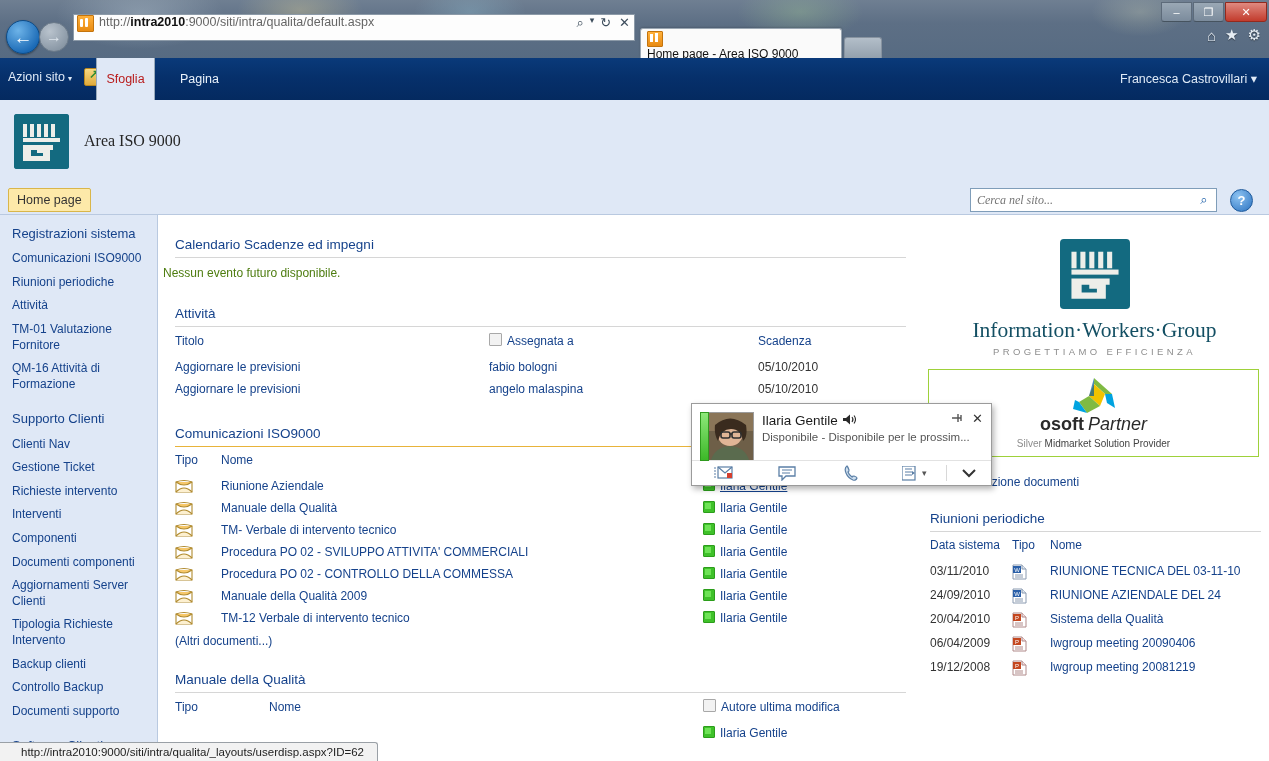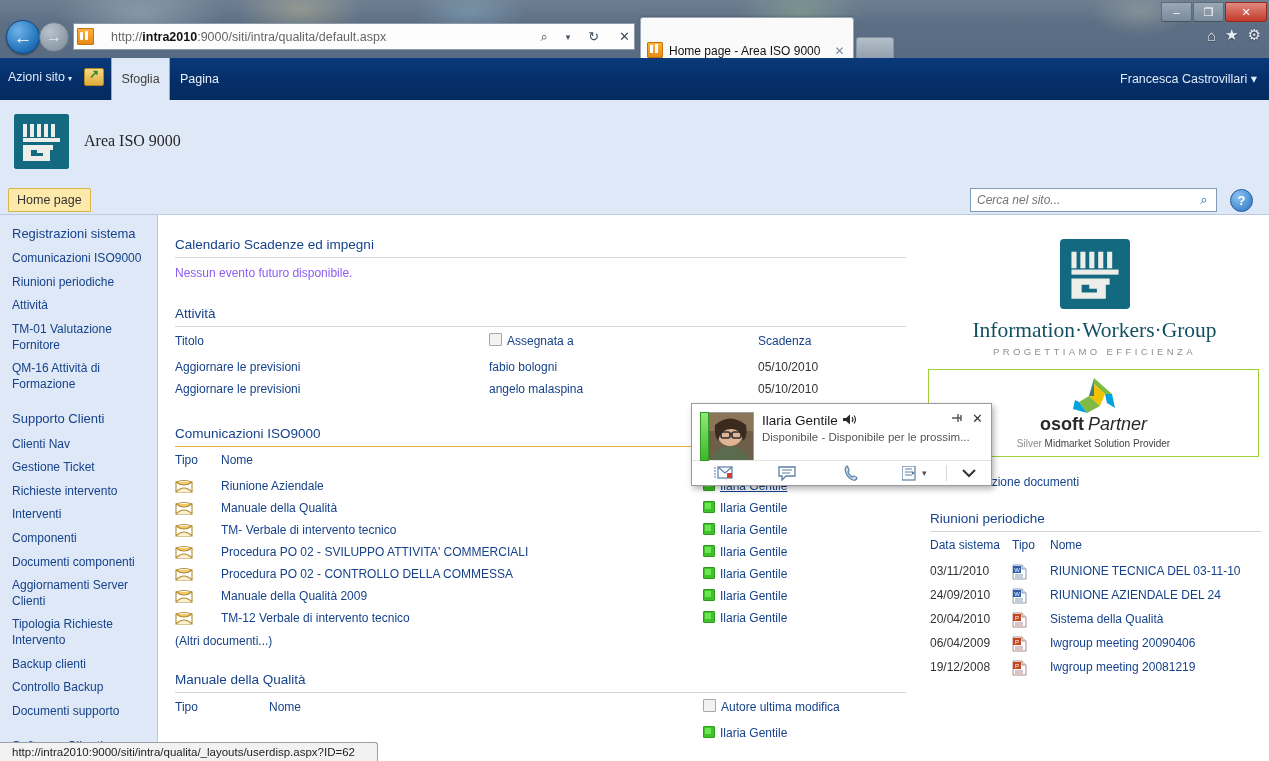--- a/index.html
+++ b/index.html
@@ -41,38 +41,39 @@
     border:1px solid #0e4c87;box-shadow:0 1px 2px rgba(0,0,0,.4);
     display:flex;align-items:center;justify-content:center;color:#fff;font-size:19px;line-height:1;
   }
   #nav-fwd{
     position:absolute;left:39px;top:22px;width:28px;height:28px;border-radius:50%;
     background:radial-gradient(circle at 35% 30%,#b9c3cd,#8997a5 75%);
     border:1px solid #6c7b8a;
     display:flex;align-items:center;justify-content:center;color:#dde5ec;font-size:16px;line-height:1;
   }
   #addressbar{
-    position:absolute;left:73px;top:23px;width:560px;height:25px;
-    background:#fdfdfd;border:1px solid #8c9aa8;display:flex;align-items:center;gap:12px;
+    position:absolute;left:73px;top:14px;width:560px;height:25px;
+    background:#fdfdfd;border:1px solid #8c9aa8;display:flex;align-items:flex-start;
   }
   #addr-favicon{
     width:15px;height:15px;margin-left:3px;margin-right:5px;flex:none;
     background:linear-gradient(180deg,#ffb13b,#e88b14);border:1px solid #c4740c;
     position:relative;border-radius:1px;
   }
   #addr-favicon:before{content:"";position:absolute;left:2px;top:3px;width:3px;height:8px;background:#fff;border-radius:1px;}
   #addr-favicon:after{content:"";position:absolute;left:7px;top:2px;width:3px;height:9px;background:#fff;border-radius:1px;}
   #addr-text{font-size:12.5px;color:#666;white-space:nowrap;overflow:hidden;flex:1;}
   #addr-text b{color:#111;font-weight:bold;}
   .addr-ico{color:#3d4d5c;font-size:13px;padding:0 4px;flex:none;}
   #tabstrip{position:absolute;left:640px;top:25px;display:flex;align-items:flex-end;height:33px;}
   #tab-active{
     height:27px;min-width:190px;background:#fafafa;border:1px solid #9aa6b2;border-bottom:none;
-    border-radius:3px 3px 0 0;display:flex;align-items:flex-end;padding:13px 4px 0 6px;
+    border-radius:3px 3px 0 0;display:flex;align-items:flex-start;padding:2px 4px 0 6px;
     box-shadow:0 -1px 2px rgba(0,0,0,.15);
+    flex-direction:column;
   }
   #tab-favicon{
     width:14px;height:14px;margin-right:6px;flex:none;border-radius:1px;
     background:linear-gradient(180deg,#ffb13b,#e88b14);border:1px solid #c4740c;position:relative;
   }
   #tab-favicon:before{content:"";position:absolute;left:2px;top:2px;width:3px;height:8px;background:#fff;}
   #tab-favicon:after{content:"";position:absolute;left:7px;top:1px;width:3px;height:9px;background:#fff;}
   #tab-title{font-size:12px;color:#111;white-space:nowrap;}
   #tab-close{margin-left:10px;color:#7b8794;font-size:12px;padding:0 4px;}
   #tab-new{
@@ -91,22 +92,22 @@
   #nav-up-icon{
     position:absolute;left:84px;top:10px;width:18px;height:16px;
     background:linear-gradient(180deg,#f8d982,#e0ab3c);border-radius:2px;
     border:1px solid #b8871f;
   }
   #nav-up-icon:after{content:"\2197";position:absolute;left:4px;top:-2px;color:#2f8b2f;font-size:12px;font-weight:bold;}
   .ribbon-tab{
     position:absolute;top:14px;font-size:12.5px;color:#eaf2fb;padding:0;
   }
   #ribbon-tab-sfoglia{
-    position:absolute;left:111px;top:0;width:57px;height:42px;
-    background:#dfe8f6;color:#404040;display:flex;align-items:center;justify-content:center;
+    position:absolute;left:96px;top:0;width:57px;height:42px;
+    background:#dfe8f6;color:#b91c1c;display:flex;align-items:center;justify-content:center;
     font-size:12.5px;border-left:1px solid #9ab;border-right:1px solid #9ab;
   }
   #ribbon-tab-pagina{left:180px;}
   #user-menu{position:absolute;right:12px;top:13px;color:#dfeaf7;font-size:12.5px;}
   
   #site-header{
     position:absolute;left:0;top:100px;width:1269px;height:84px;background:#dfe8f6;
     border-bottom:1px solid #c3d2e8;
   }
   #logo-box{
@@ -123,21 +124,21 @@
     border:1px solid #d9b64a;border-bottom-color:#d9b64a;border-radius:2px 2px 0 0;
     padding:0 8px;display:flex;align-items:center;font-size:12.5px;color:#333;
   }
   #tabrow-line{position:absolute;left:0;top:214px;width:1269px;height:1px;background:#b9c9e0;}
   #searchbox{
     position:absolute;right:52px;top:188px;width:245px;height:22px;background:#fff;
     border:1px solid #7f9db9;display:flex;align-items:center;
   }
   #search-input{
     border:none;outline:none;flex:1;font-size:12px;color:#777;font-style:italic;
-    font-family:Liberation Sans, sans-serif;padding:0 6px;background:transparent;
+    font-family:Liberation Serif, serif;padding:0 6px;background:transparent;
   }
   #search-btn{width:24px;height:20px;display:flex;align-items:center;justify-content:center;color:#1c5fa8;font-size:13px;}
   #help-icon{
     position:absolute;right:16px;top:189px;width:21px;height:21px;border-radius:50%;
     background:radial-gradient(circle at 35% 30%,#8dc3f2,#2b72c0);color:#fff;
     display:flex;align-items:center;justify-content:center;font-size:13px;font-weight:bold;
     border:1px solid #1e5a9c;
   }
   
   #left-nav{
@@ -151,21 +152,21 @@
     position:absolute;left:159px;top:225px;width:1110px;height:546px;background:#fff;
     overflow:hidden;
   }
   #col-main{position:absolute;left:0;top:0;width:755px;}
   #col-right{position:absolute;left:761px;top:0;width:349px;}
   .wp-title{
     font-size:13.5px;color:#15428b;padding:12px 0 5px 16px;
   }
   .wp-rule{height:1px;background:#d6d6d6;margin:0 8px 0 16px;}
   .wp-rule.gold{background:#e8b33a;height:1px;}
-  .wp-body{padding:8px 16px 4px 16px;font-size:12px;color:#8b5cf6;}
+  .wp-body{padding:8px 16px 4px 4px;font-size:12px;color:#4d7c0f;}
   
   table.sp{border-collapse:collapse;width:100%;font-size:12px;}
   table.sp th{
     text-align:left;font-weight:normal;color:#15428b;font-size:12px;padding:6px 4px 8px 0;
     vertical-align:bottom;
   }
   table.sp td{padding:4px 4px 4px 0;color:#333;vertical-align:top;font-size:12px;}
   .lnk{color:#15428b;text-decoration:none;}
   .lnk.u{text-decoration:underline;}
   .hdr-check{
@@ -229,21 +230,21 @@
   #lync-actions{
     position:absolute;left:0;right:0;bottom:0;height:24px;display:flex;align-items:center;
     border-top:1px solid #e2e2e2;
   }
   .lync-act{flex:1;display:flex;align-items:center;justify-content:center;color:#4a6a8a;}
   #lync-divider{width:1px;height:16px;background:#d8d8d8;}
   
   #statusbar{
     position:absolute;left:0;bottom:0;width:378px;height:19px;background:#f2f2f2;
     border:1px solid #9aa0a6;border-left:none;border-bottom:none;border-radius:0 3px 0 0;
-    display:flex;align-items:center;padding-left:12px;font-size:11.5px;color:#222;z-index:60;
+    display:flex;align-items:center;padding-left:21px;font-size:11.5px;color:#222;z-index:60;
     box-sizing:border-box;
   }
 </style>
 </head>
 <body>
 
 <div id="browser-chrome">
   <div id="chrome-bg-blur"></div>
 
   <div id="win-buttons">

